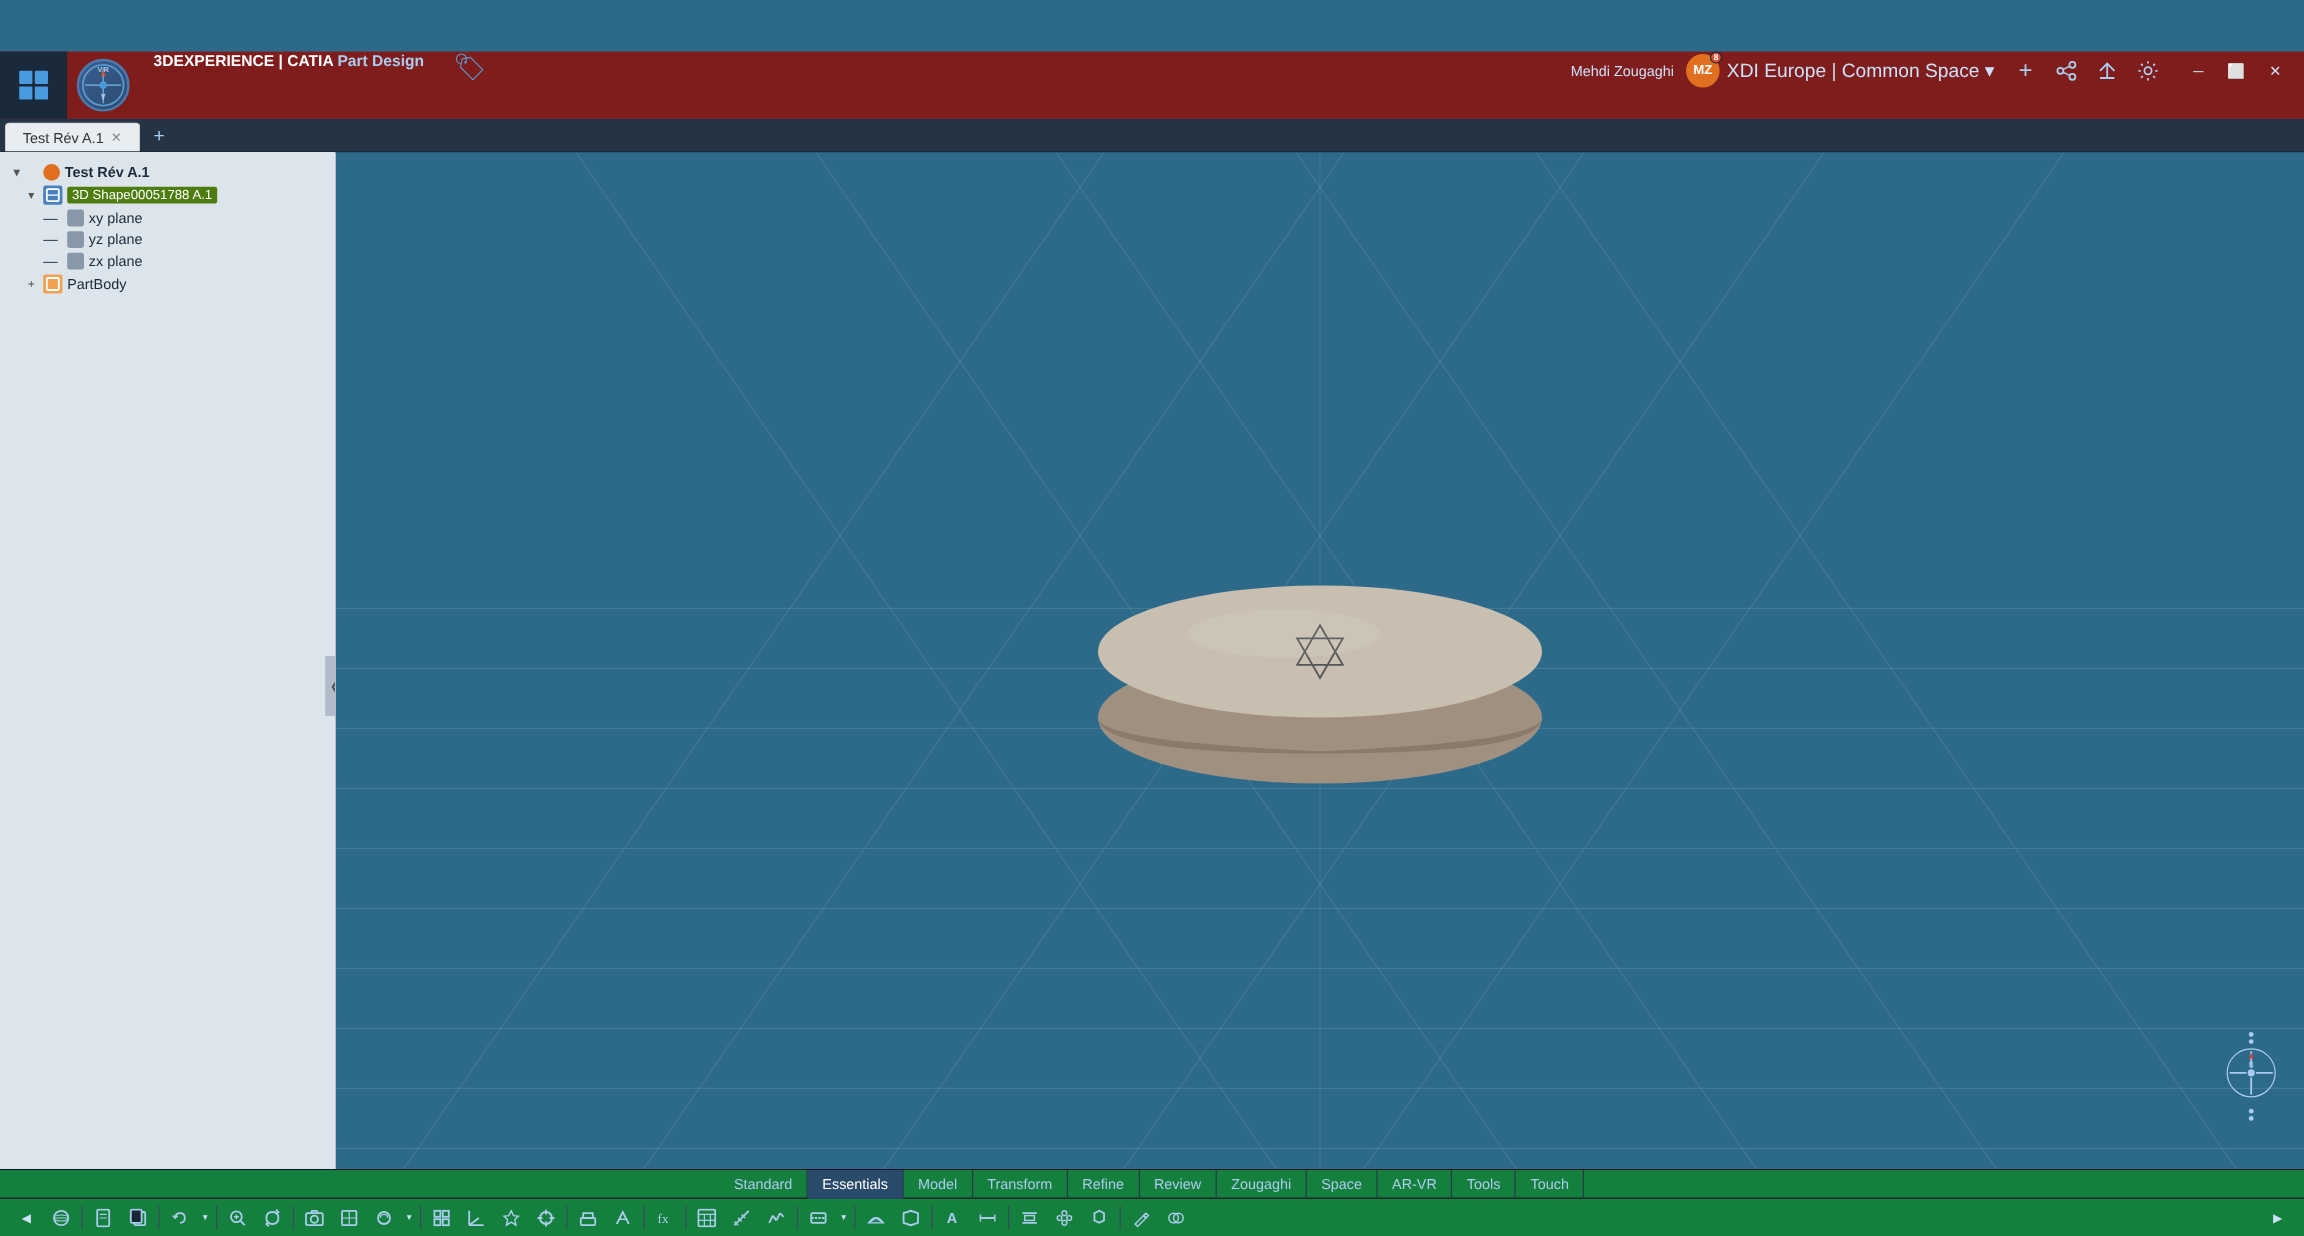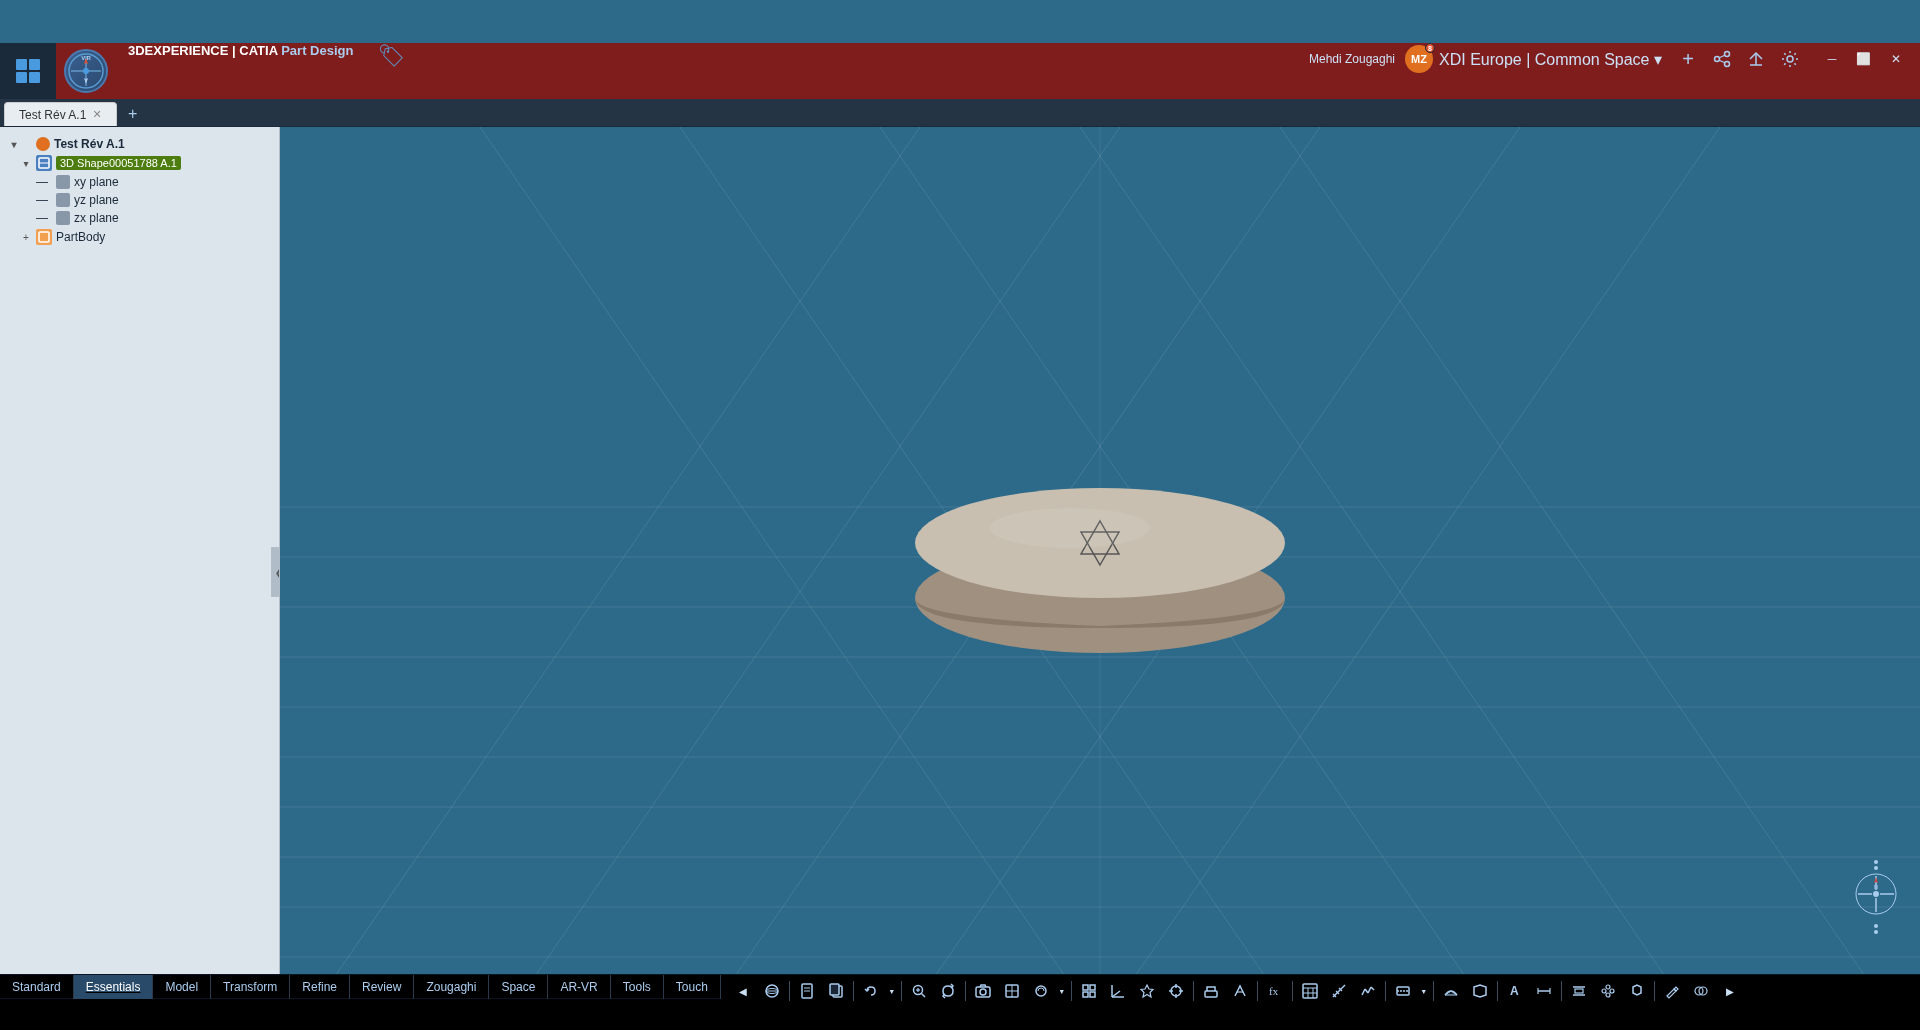--- a/index.html
+++ b/index.html
@@ -346,21 +346,21 @@
           <polygon points="22,5 20,11 22,10 24,11" fill="#cc4444"></polygon>
           <text x="22" y="17" text-anchor="middle" fill="#aaccee" font-size="6">N</text>
         </svg>
       </div>
       <div class="nav-dot"></div>
       <div class="nav-dot"></div>
     </div>
   </div>
 </div>
 
-<div id="bottom-toolbar" style="position:fixed; bottom:0; left:0; width:1920px; height:56px; background:#000000; display:flex; flex-direction:row; border-top:1px solid #0a1525; z-index:200;text-decoration:underline;">
+<div id="bottom-toolbar" style="position:fixed; bottom:0; left:0; width:1920px; height:56px; background:#15803d; display:flex; flex-direction:column; border-top:1px solid #0a1525; z-index:200;">
 
   <div id="toolbar-tabs" style="height:24px; display:flex; align-items:center; justify-content:center; border-bottom:1px solid #0a1525;">
     <div class="toolbar-tab">
       <span>Standard</span>
     </div>
     <div class="toolbar-tab active">
       <span>Essentials</span>
     </div>
     <div class="toolbar-tab">
       <span>Model</span>

